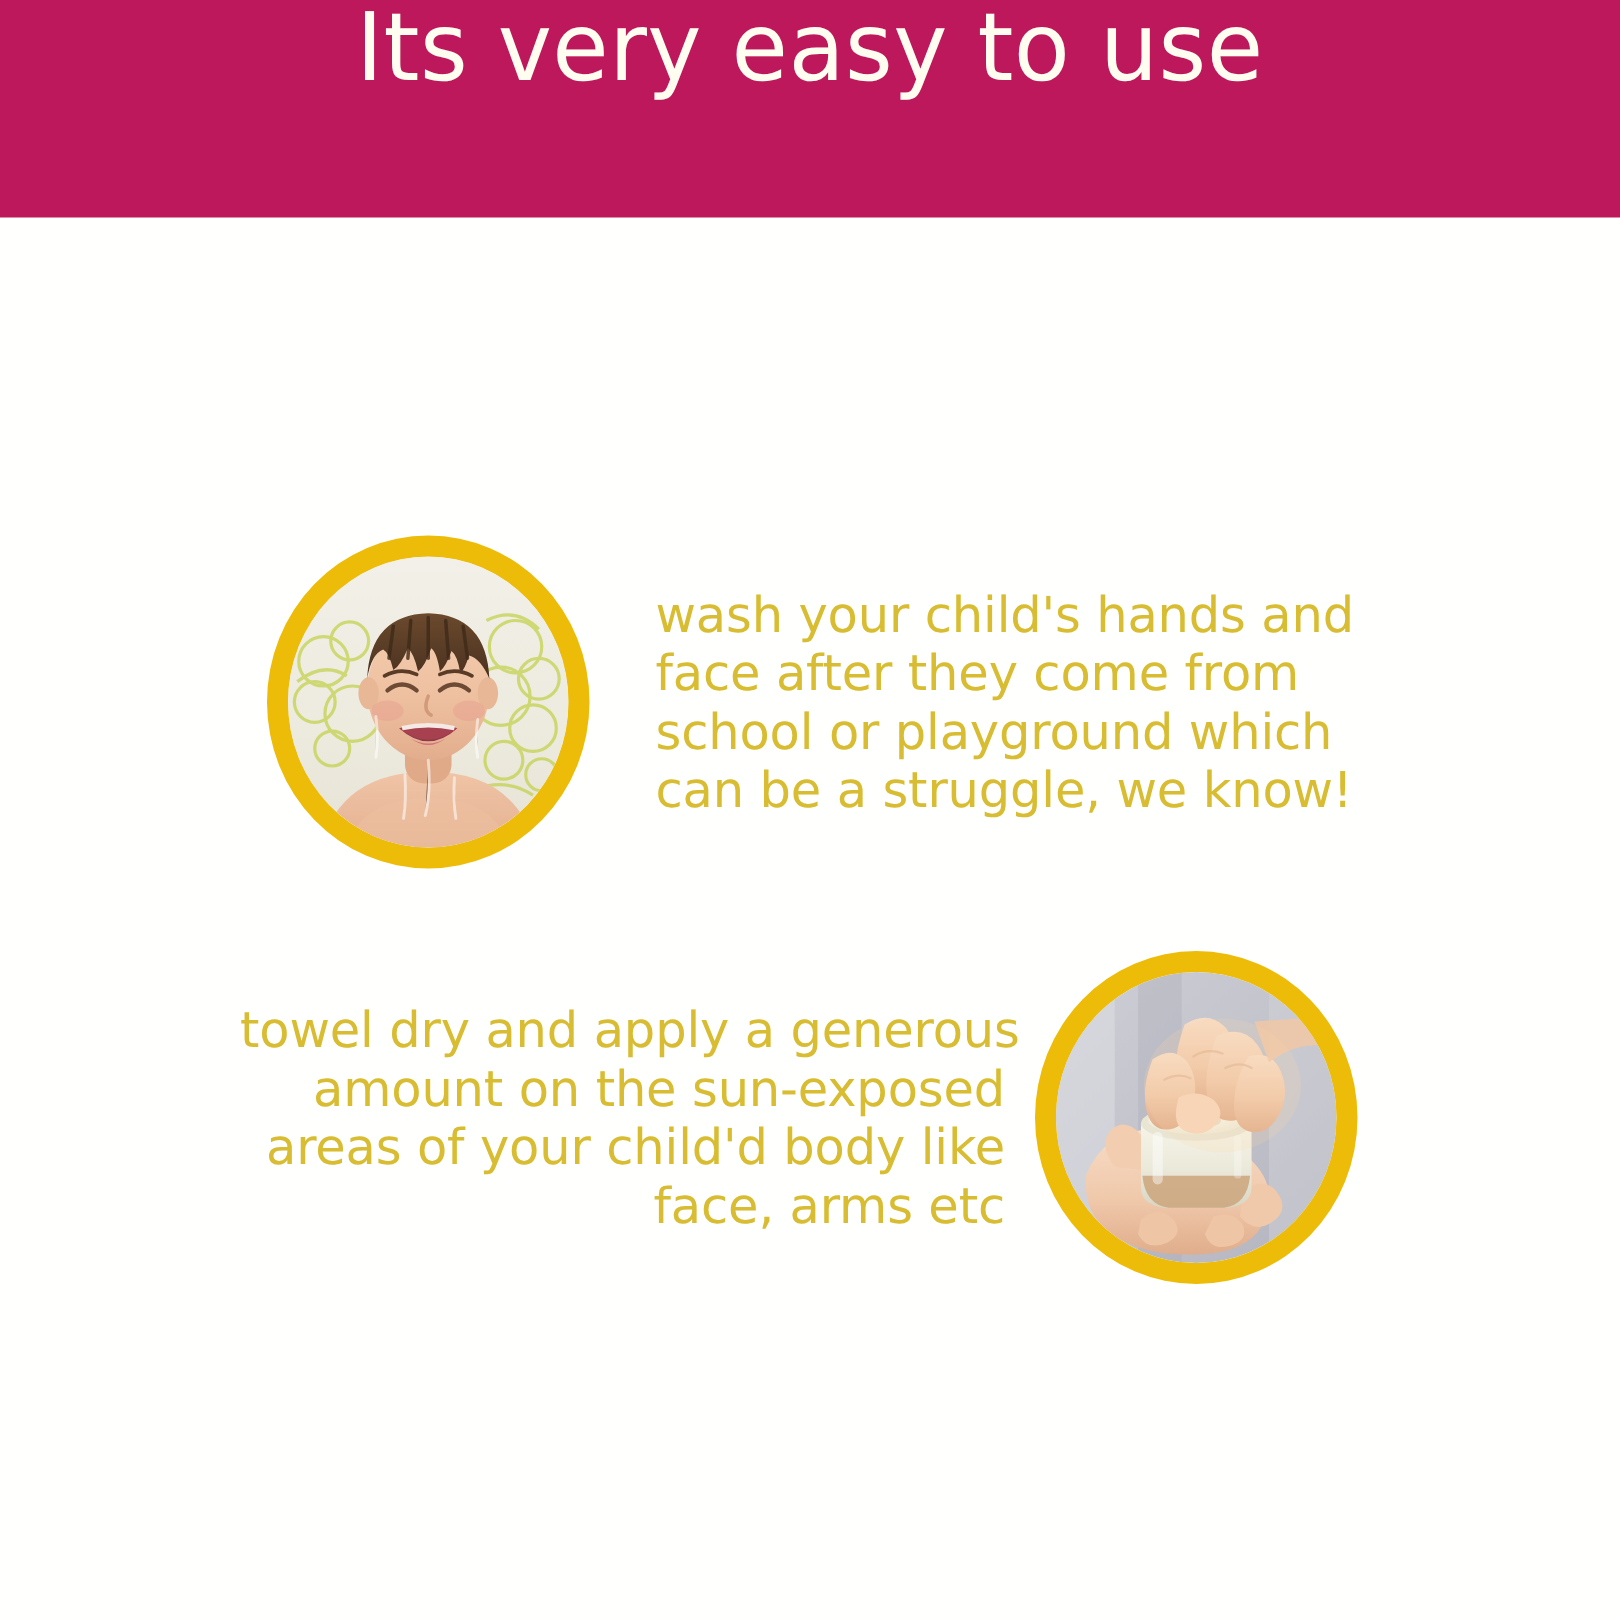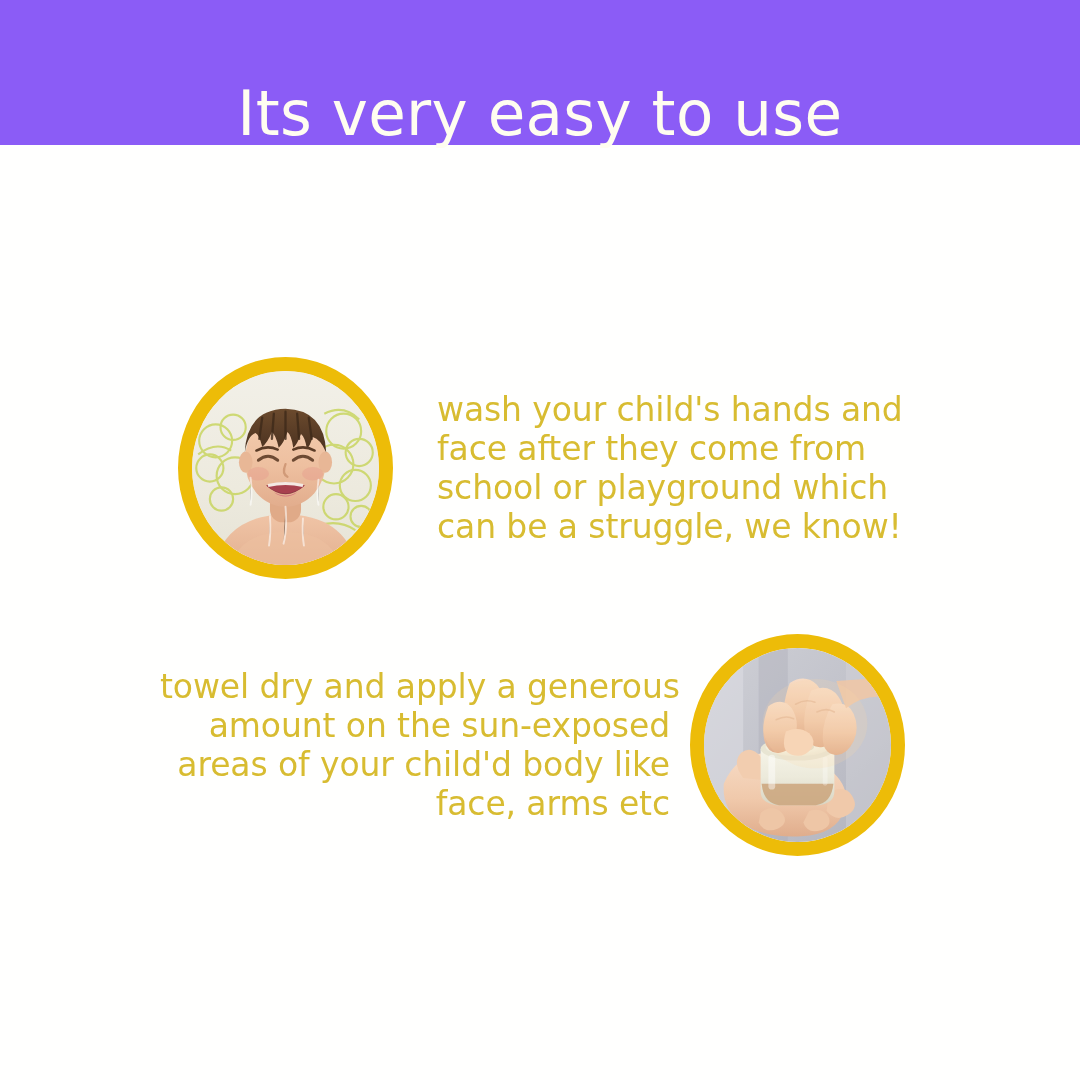--- a/index.html
+++ b/index.html
@@ -19,23 +19,23 @@
     background: #fffffe;
   }
 
   
   .header-banner {
     position: absolute;
     left: 0;
     top: 0;
     width: 1080px;
     height: 145px;
-    background: #8b5cf6;
+    background: #be185d;
     display: flex;
-    align-items: flex-end;
+    align-items: flex-start;
     justify-content: center;
   }
 
   .header-title {
     color: #fffdf0;
     font-family: "DejaVu Sans", sans-serif;
     font-size: 63px;
     font-weight: 400;
     letter-spacing: 0.3px;
     line-height: 1;

